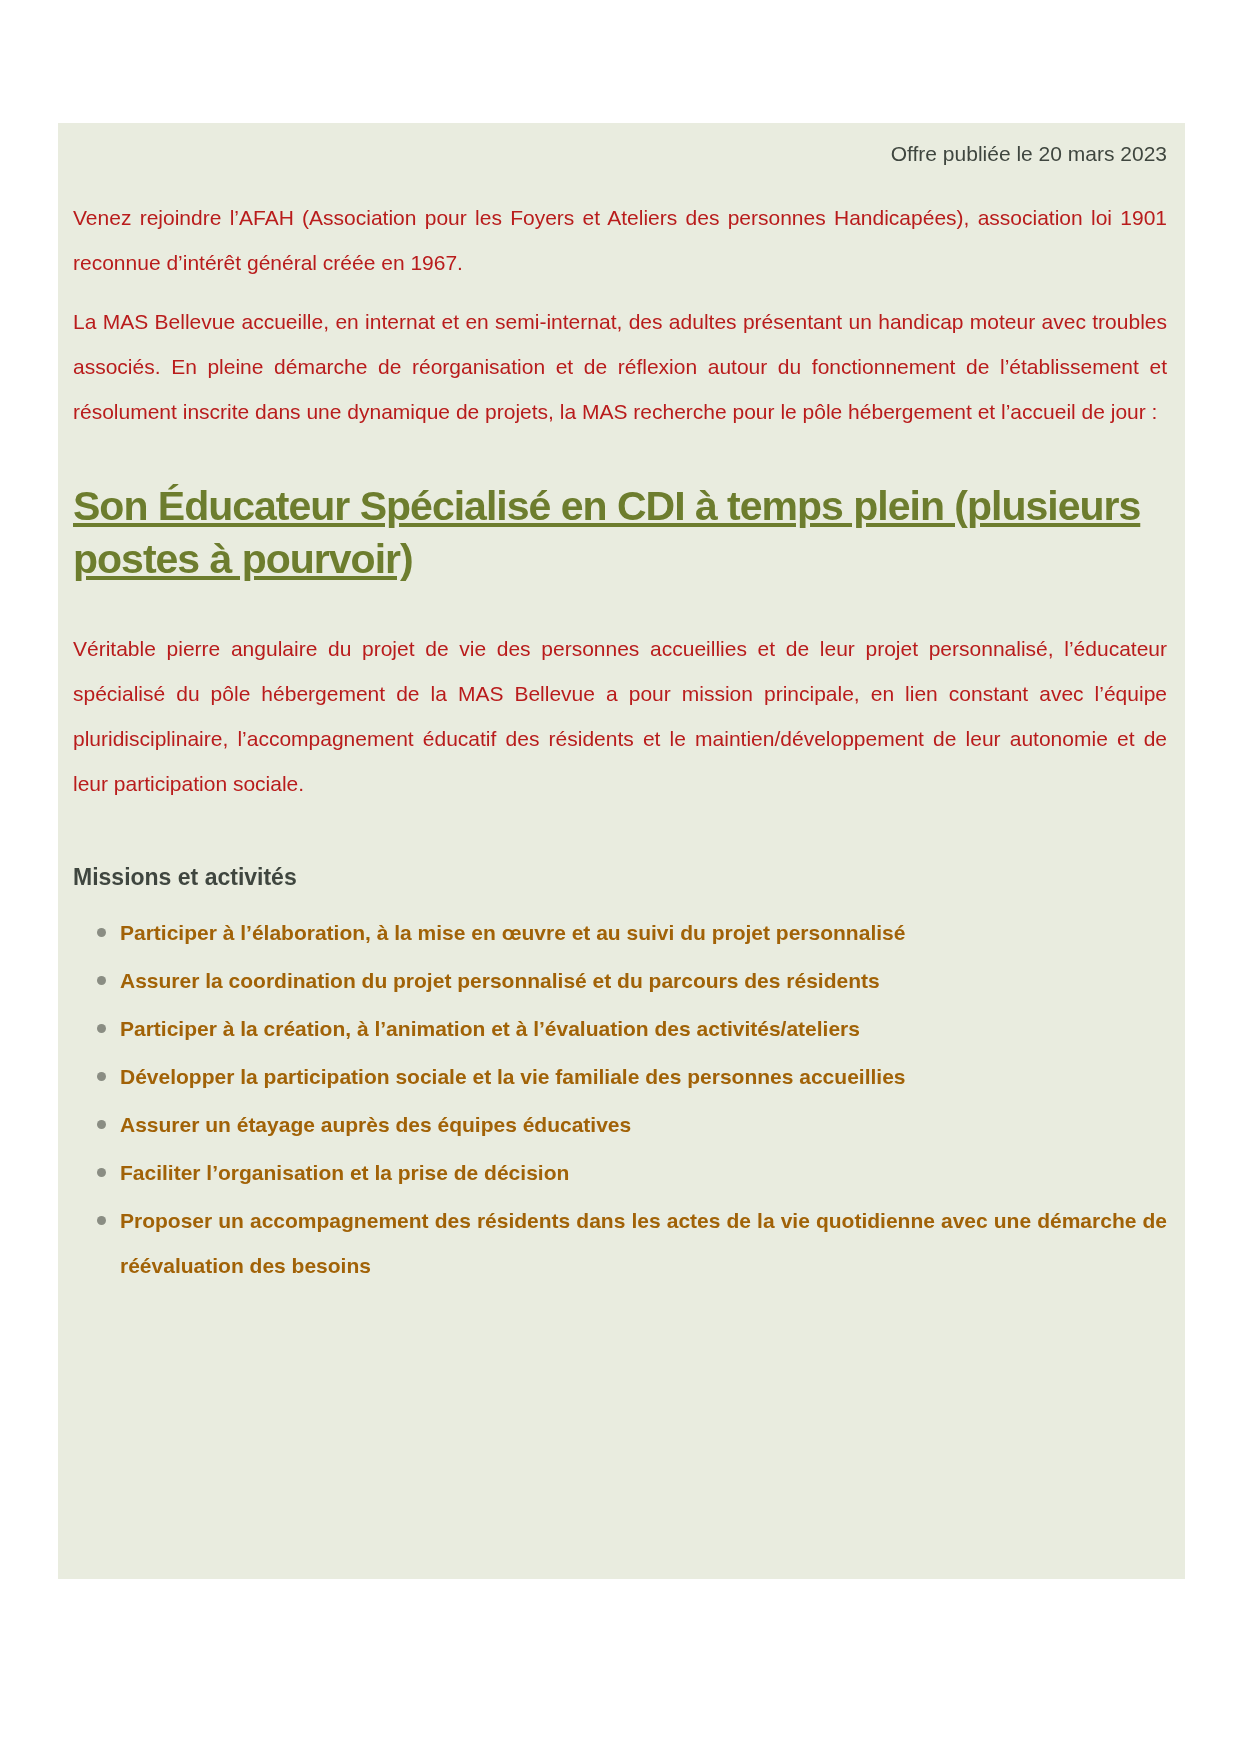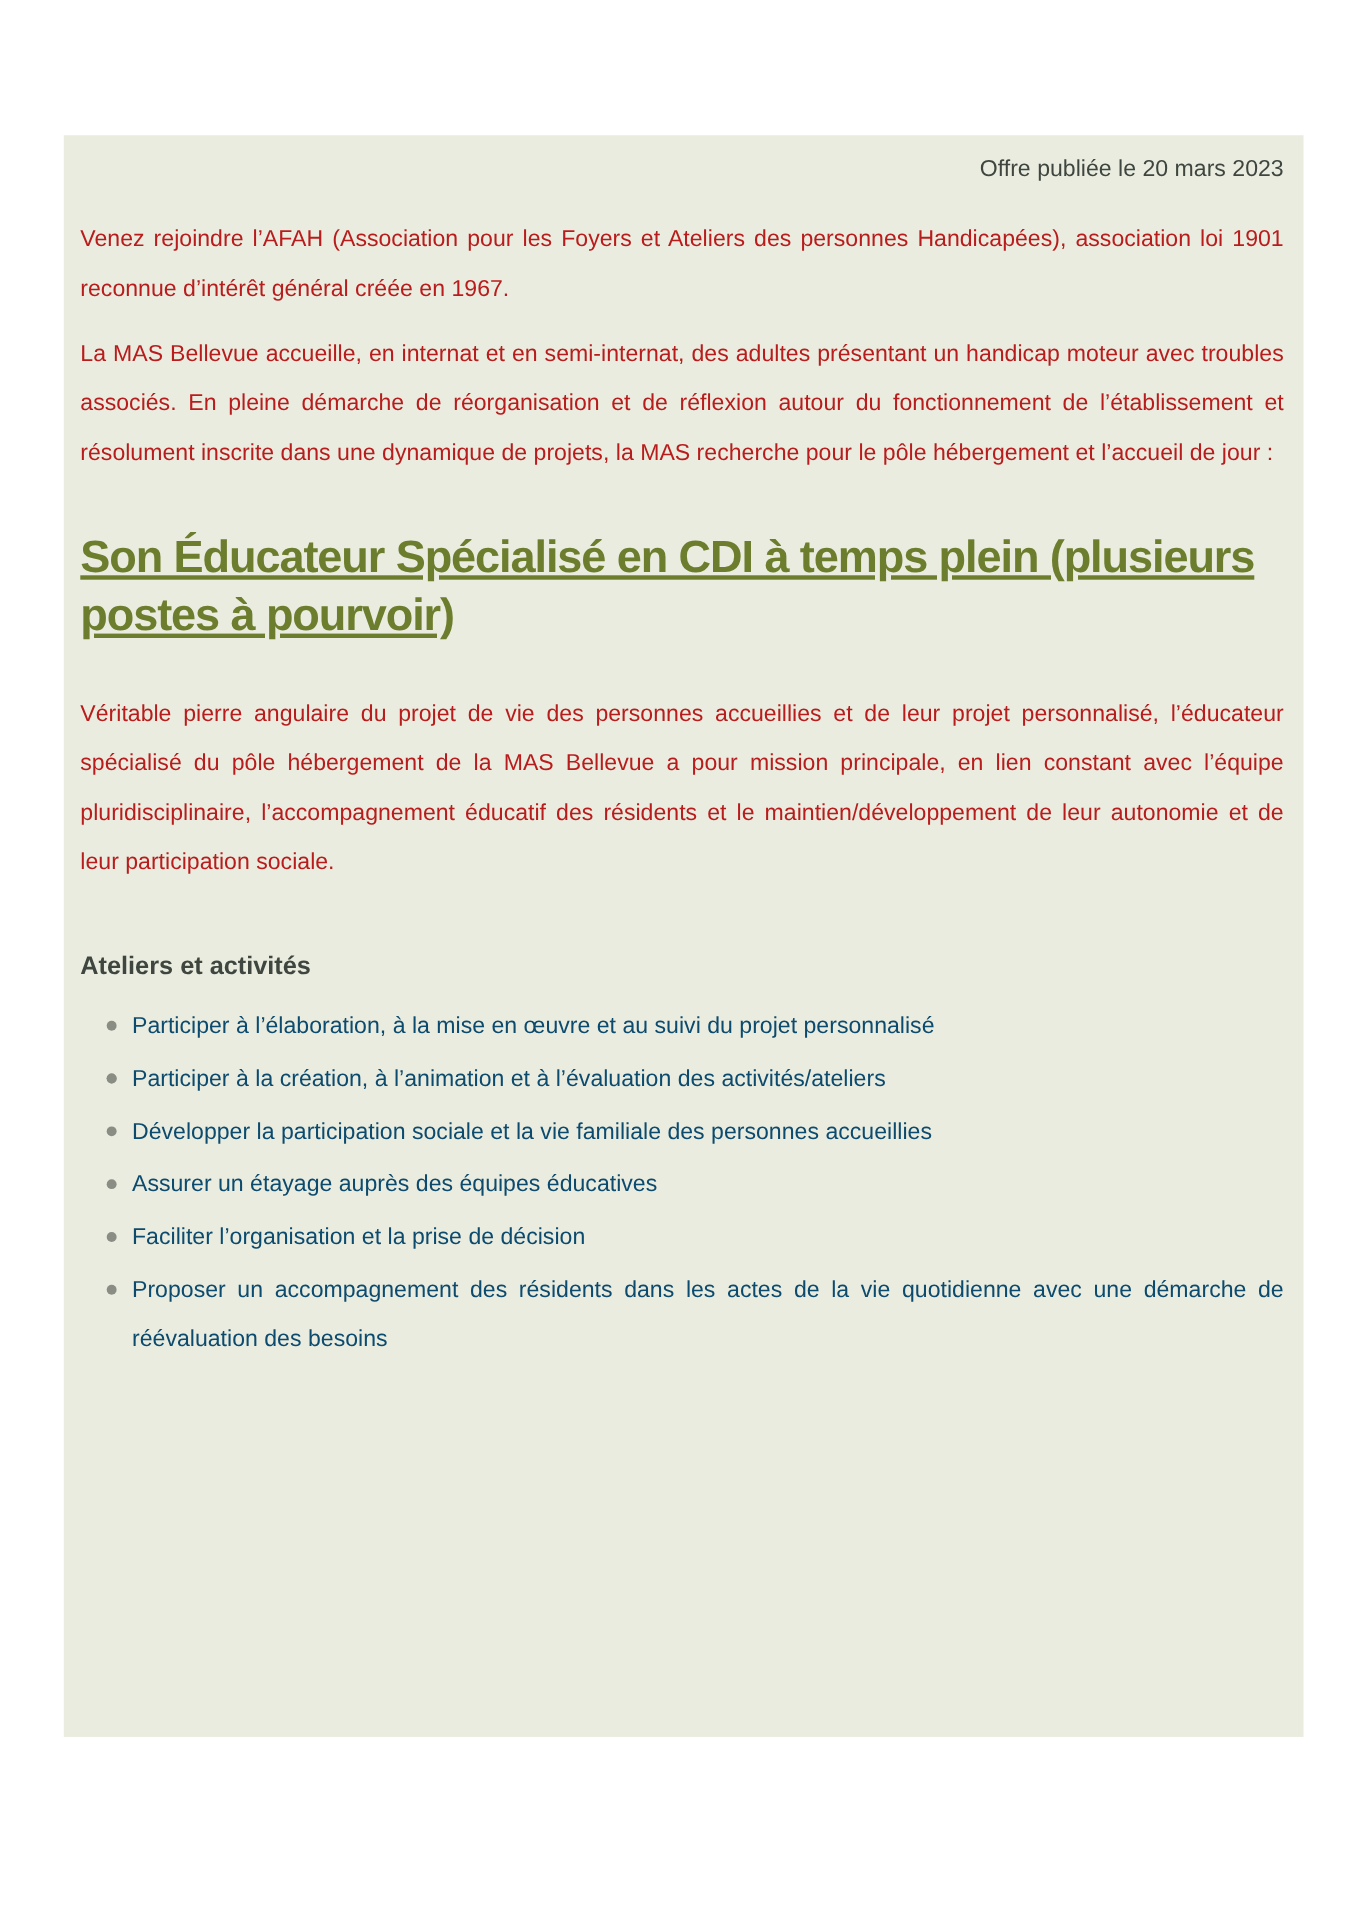--- a/index.html
+++ b/index.html
@@ -66,21 +66,22 @@
     margin: 0;
     padding: 0;
   }
   ul.missions li {
     position: relative;
     padding-left: 47px;
     margin: 0 0 3px 0;
     font-size: 21px;
     line-height: 45px;
     text-align: justify;
-    color: #0c4a6e;
+    color: #a16207;
+    font-weight: bold;
   }
   ul.missions li .dot {
     position: absolute;
     left: 24px;
     top: 18px;
     width: 9px;
     height: 9px;
     border-radius: 50%;
     background: #8a8d83;
   }
@@ -94,29 +95,30 @@
     <p class="date-line">Offre publiée le 20 mars 2023</p>
 
     <p class="para">Venez rejoindre l’AFAH (Association pour les Foyers et Ateliers des personnes Handicapées), association loi 1901 reconnue d’intérêt général créée en 1967.</p>
 
     <p class="para">La MAS Bellevue accueille, en internat et en semi-internat, des adultes présentant un handicap moteur avec troubles associés. En pleine démarche de réorganisation et de réflexion autour du fonctionnement de l’établissement et résolument inscrite dans une dynamique de projets, la MAS recherche pour le pôle hébergement et l’accueil de jour :</p>
 
     <h1 class="job-title">Son Éducateur Spécialisé en CDI à temps plein (plusieurs postes à pourvoir)</h1>
 
     <p class="para job-summary">Véritable pierre angulaire du projet de vie des personnes accueillies et de leur projet personnalisé, l’éducateur spécialisé du pôle hébergement de la MAS Bellevue a pour mission principale, en lien constant avec l’équipe pluridisciplinaire, l’accompagnement éducatif des résidents et le maintien/développement de leur autonomie et de leur participation sociale.</p>
 
-    <h2 class="section-title">Ateliers et activités</h2>
+    <h2 class="section-title">Missions et activités</h2>
 
     <ul class="missions">
       <li>
         <span class="dot"></span>
         <span>Participer à l’élaboration, à la mise en œuvre et au suivi du projet personnalisé</span>
       </li>
       <li>
         <span class="dot"></span>
+        <span>Assurer la coordination du projet personnalisé et du parcours des résidents</span>
       </li>
       <li>
         <span class="dot"></span>
         <span>Participer à la création, à l’animation et à l’évaluation des activités/ateliers</span>
       </li>
       <li>
         <span class="dot"></span>
         <span>Développer la participation sociale et la vie familiale des personnes accueillies</span>
       </li>
       <li>

